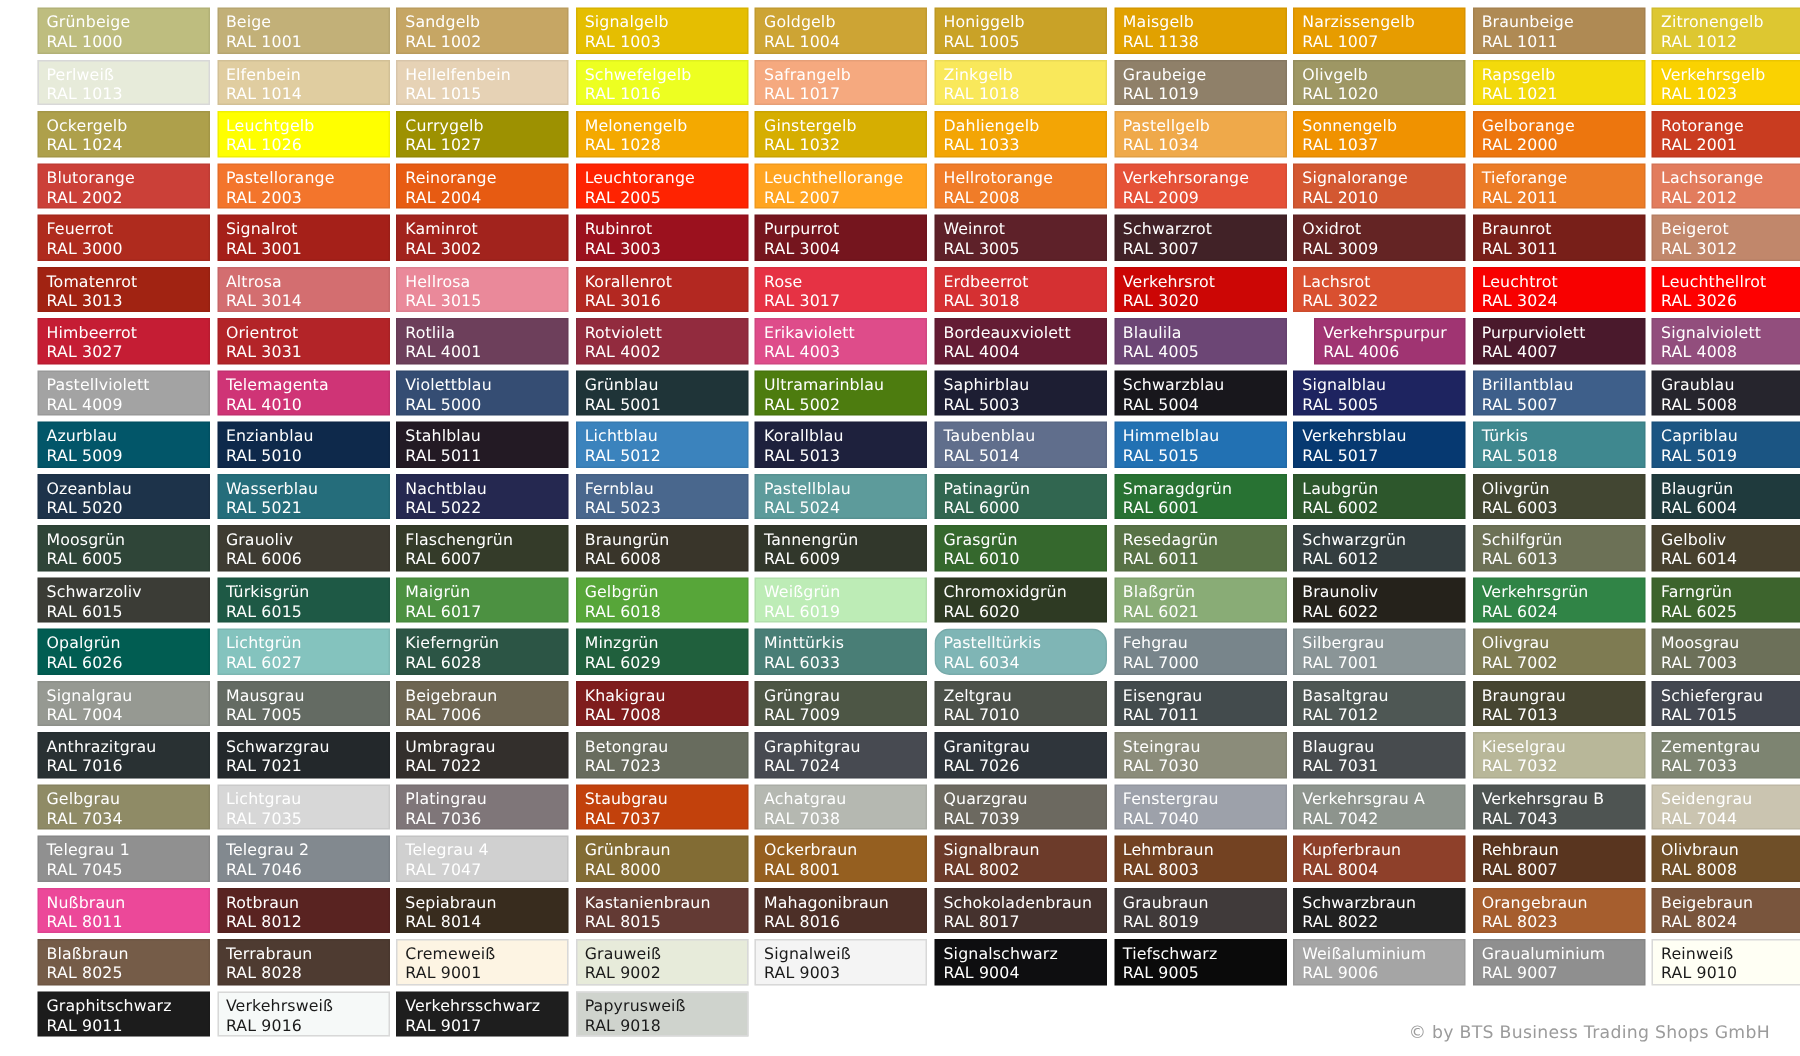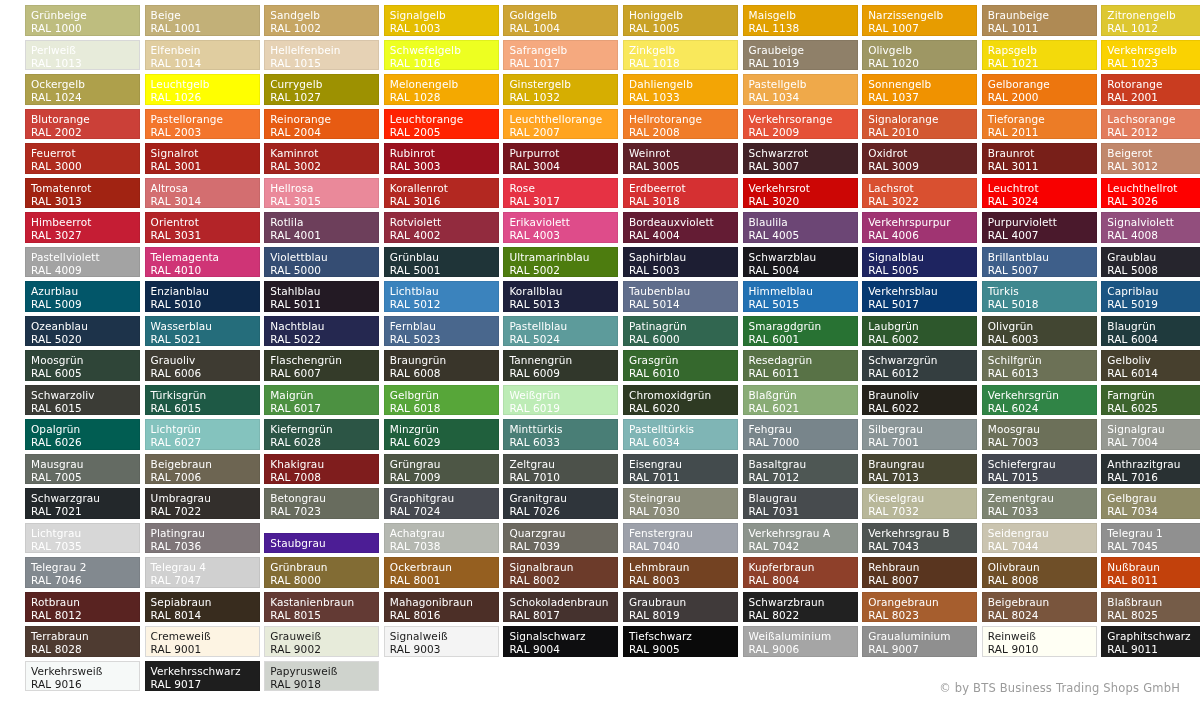--- a/index.html
+++ b/index.html
@@ -327,21 +327,21 @@
         <span class="code">RAL 4003</span>
       </div>
       <div class="swatch light-text" style="background: rgb(100, 28, 52);">
         <span class="nm">Bordeauxviolett</span>
         <span class="code">RAL 4004</span>
       </div>
       <div class="swatch light-text" style="background: rgb(108, 70, 117);">
         <span class="nm">Blaulila</span>
         <span class="code">RAL 4005</span>
       </div>
-      <div class="swatch light-text" style="background: rgb(160, 52, 114);">
+      <div class="swatch light-text" style="background: rgb(160, 52, 114); margin-left: 14px;">
         <span class="nm">Verkehrspurpur</span>
         <span class="code">RAL 4006</span>
       </div>
       <div class="swatch light-text" style="background: rgb(74, 25, 44);">
         <span class="nm">Purpurviolett</span>
         <span class="code">RAL 4007</span>
       </div>
       <div class="swatch light-text" style="background: rgb(146, 78, 125);">
         <span class="nm">Signalviolett</span>
         <span class="code">RAL 4008</span>
@@ -559,32 +559,36 @@
         <span class="code">RAL 6028</span>
       </div>
       <div class="swatch light-text" style="background: rgb(32, 96, 61);">
         <span class="nm">Minzgrün</span>
         <span class="code">RAL 6029</span>
       </div>
       <div class="swatch light-text" style="background: rgb(73, 126, 118);">
         <span class="nm">Minttürkis</span>
         <span class="code">RAL 6033</span>
       </div>
-      <div class="swatch light-text" style="background: rgb(127, 181, 181);">
+      <div class="swatch light-text" style="background: rgb(127, 181, 181); border-radius: 10px;">
         <span class="nm">Pastelltürkis</span>
         <span class="code">RAL 6034</span>
       </div>
       <div class="swatch light-text" style="background: rgb(120, 133, 139);">
         <span class="nm">Fehgrau</span>
         <span class="code">RAL 7000</span>
       </div>
       <div class="swatch light-text" style="background: rgb(138, 149, 151);">
         <span class="nm">Silbergrau</span>
         <span class="code">RAL 7001</span>
       </div>
+      <div class="swatch light-text" style="background: rgb(126, 123, 82);">
+        <span class="nm">Olivgrau</span>
+        <span class="code">RAL 7002</span>
+      </div>
       <div class="swatch light-text" style="background: rgb(108, 112, 89);">
         <span class="nm">Moosgrau</span>
         <span class="code">RAL 7003</span>
       </div>
       <div class="swatch light-text" style="background: rgb(150, 153, 146);">
         <span class="nm">Signalgrau</span>
         <span class="code">RAL 7004</span>
       </div>
       <div class="swatch light-text" style="background: rgb(100, 107, 99);">
         <span class="nm">Mausgrau</span>
@@ -667,21 +671,21 @@
         <span class="code">RAL 7034</span>
       </div>
       <div class="swatch light-text" style="background: rgb(215, 215, 215);">
         <span class="nm">Lichtgrau</span>
         <span class="code">RAL 7035</span>
       </div>
       <div class="swatch light-text" style="background: rgb(127, 118, 121);">
         <span class="nm">Platingrau</span>
         <span class="code">RAL 7036</span>
       </div>
-      <div class="swatch light-text" style="background: #4c1d95; margin-top: 10px;">
+      <div class="swatch light-text" style="background: #c2410c;">
         <span class="nm">Staubgrau</span>
         <span class="code">RAL 7037</span>
       </div>
       <div class="swatch light-text" style="background: rgb(181, 184, 177);">
         <span class="nm">Achatgrau</span>
         <span class="code">RAL 7038</span>
       </div>
       <div class="swatch light-text" style="background: rgb(108, 105, 96);">
         <span class="nm">Quarzgrau</span>
         <span class="code">RAL 7039</span>
@@ -735,21 +739,21 @@
         <span class="code">RAL 8004</span>
       </div>
       <div class="swatch light-text" style="background: rgb(89, 53, 31);">
         <span class="nm">Rehbraun</span>
         <span class="code">RAL 8007</span>
       </div>
       <div class="swatch light-text" style="background: rgb(111, 79, 40);">
         <span class="nm">Olivbraun</span>
         <span class="code">RAL 8008</span>
       </div>
-      <div class="swatch light-text" style="background: #c2410c;">
+      <div class="swatch light-text" style="background: #ec4899;">
         <span class="nm">Nußbraun</span>
         <span class="code">RAL 8011</span>
       </div>
       <div class="swatch light-text" style="background: rgb(89, 35, 33);">
         <span class="nm">Rotbraun</span>
         <span class="code">RAL 8012</span>
       </div>
       <div class="swatch light-text" style="background: rgb(56, 44, 30);">
         <span class="nm">Sepiabraun</span>
         <span class="code">RAL 8014</span>

